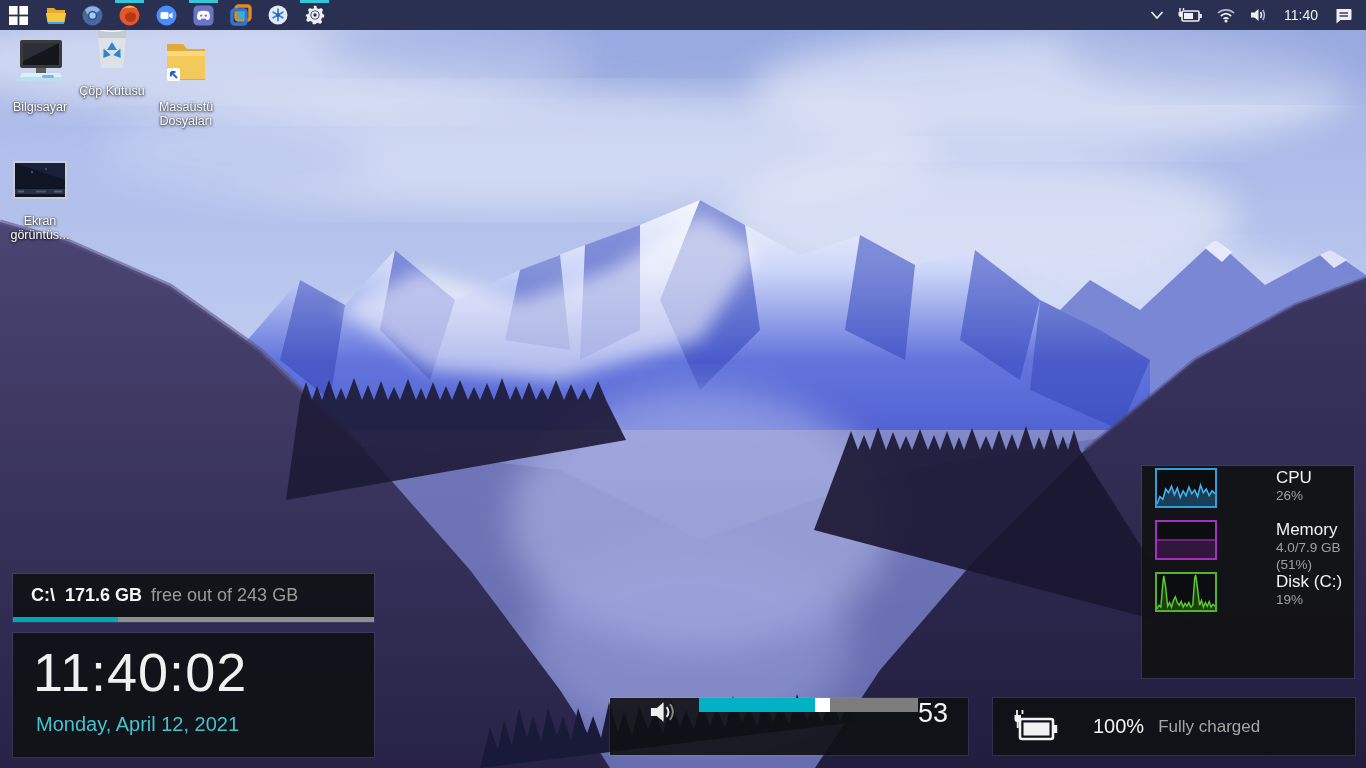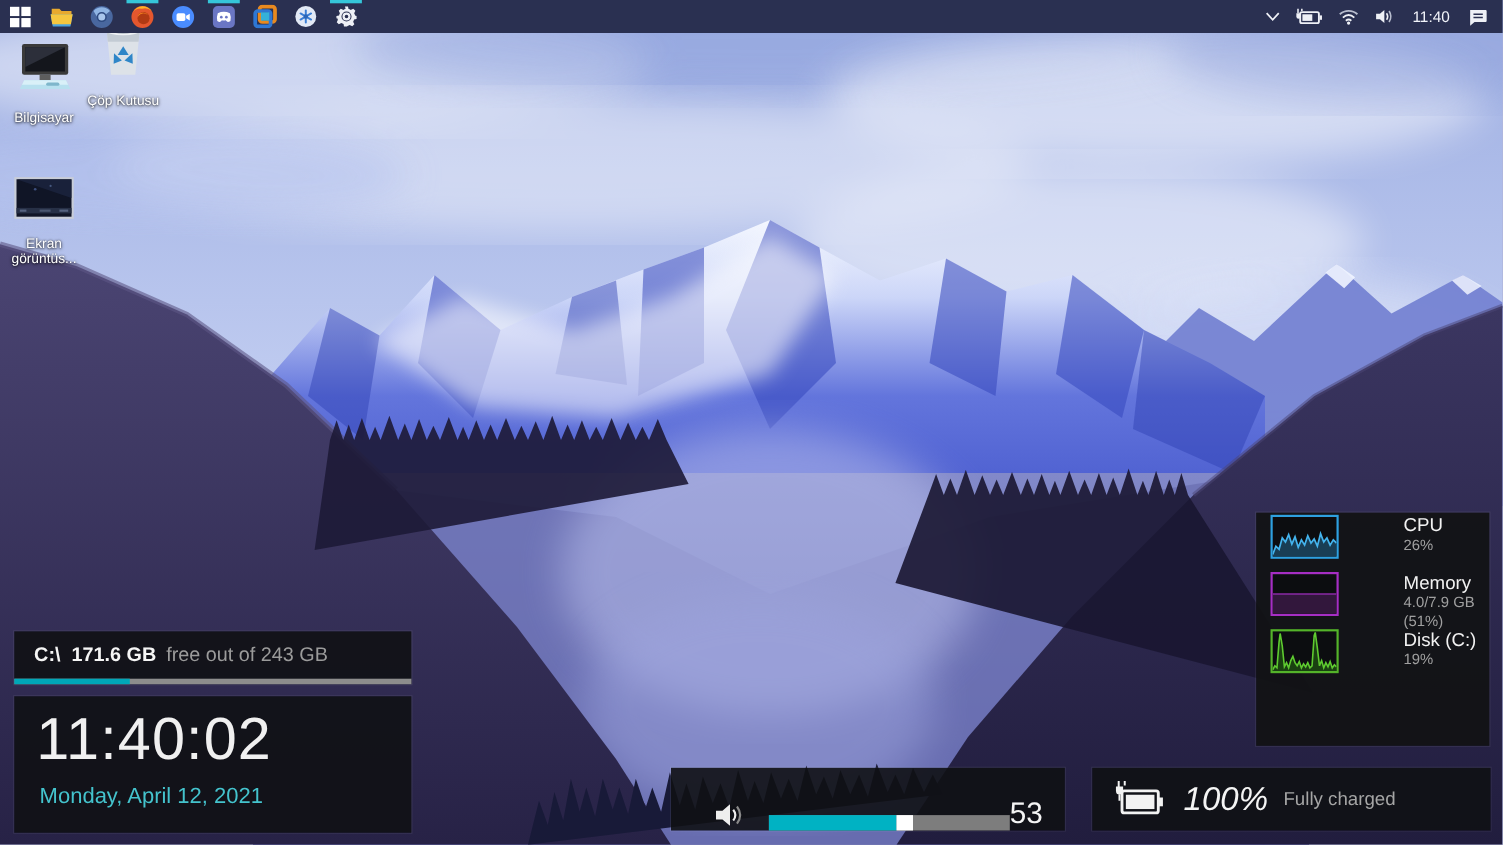--- a/index.html
+++ b/index.html
@@ -37,30 +37,30 @@
   .disk-bar { position:absolute; left:0; bottom:0; width:100%; height:5px; background:#8d8d8d; }
   .disk-bar-fill { height:5px; background:#00a7b8; width:29%; }
 
   
   #clock-panel { left:13px; top:633px; width:361px; height:124px; }
   .clock-time { position:absolute; left:20px; top:8px; font-size:54px; font-weight:400; color:#f0f0f0; letter-spacing:1px; }
   .clock-date { position:absolute; left:23px; top:80px; font-size:20px; color:#44c3cd; }
 
   
   #volume-panel { left:610px; top:698px; width:358px; height:57px; }
-  .vol-wrap { display:flex; align-items:flex-end; height:100%; padding:0 20px 0 38px; }
+  .vol-wrap { display:flex; align-items:flex-start; height:100%; padding:0 20px 0 38px; }
   .vol-slider { position:relative; width:224px; height:14px; background:#7d7d7d; margin-left:22px; }
   .vol-fill { position:absolute; left:0; top:0; height:14px; background:#00b2c3; width:53%; }
   .vol-thumb { position:absolute; top:0; height:14px; width:15px; background:#ffffff; left:53%; }
   .vol-num { margin-left:auto; color:#f4f4f4; font-size:27px; }
 
   
   #battery-panel { left:993px; top:698px; width:362px; height:57px; }
   .bat-wrap { display:flex; align-items:center; height:100%; padding-left:18px; }
-  .bat-pct { color:#f4f4f4; font-size:30px; margin-left:15px;font-style:italic; }
+  .bat-pct { color:#f4f4f4; font-size:20px; margin-left:32px; }
   .bat-status { color:#a5a5a5; font-size:17px; margin-left:14px; }
 
   
   #monitor-panel { left:1142px; top:466px; width:212px; height:212px; background:rgba(17,18,20,0.92); }
   .mon-row { display:flex; align-items:flex-start; height:50px; margin-top:2px; padding-left:13px;gap:48px; }
   .mon-graph { width:62px; height:40px; border:2px solid #888; background:#0c0d10; flex:none; }
   .mon-text { margin-left:11px; }
   .mon-label { color:#f2f2f2; font-size:17px; line-height:19px; }
   .mon-value { color:#a0a0a0; font-size:13.5px; line-height:17px; }
   .net-k { font-size:13.5px; }
@@ -311,20 +311,32 @@
         <g fill="#2f86c8">
           <path d="M22,22 l5,8 h-10 Z"></path>
           <path d="M14,38 l-1,-9.5 8,5.5 Z" transform="rotate(8 14 33)"></path>
           <path d="M30,38 l1,-9.5 -8,5.5 Z" transform="rotate(-8 30 33)"></path>
         </g>
       </svg>
     </div>
     <div class="icon-label">Çöp Kutusu</div>
   </div>
 
+  <div class="icon-cell" style="left:148px; top:36px;">
+    <div class="icon-art">
+      <svg width="50" height="48" viewBox="0 0 50 48">
+        <path d="M6,6 h16 l4,5 h18 v31 H6 Z" fill="#e3a93c"></path>
+        <path d="M6,13 h38 v28 H6 Z" fill="#f3c95c"></path>
+        <path d="M6,13 h38 v5 H6 Z" fill="#f8d97e"></path>
+        <rect x="6" y="30" width="13" height="13" rx="2" fill="#ffffff"></rect>
+        <path d="M16,40 L10,34 M10,34 h4.5 M10,34 v4.5" stroke="#2a62c8" stroke-width="2" fill="none"></path>
+      </svg>
+    </div>
+    <div class="icon-label">Masaüstü Dosyaları</div>
+  </div>
 
   <div class="icon-cell" style="left:2px; top:150px;">
     <div class="icon-art">
       <svg width="56" height="40" viewBox="0 0 56 40">
         <rect x="1" y="1" width="54" height="38" fill="#c8cdd8"></rect>
         <rect x="3" y="3" width="50" height="34" fill="#101526"></rect>
         <path d="M3,3 L53,20 L53,3 Z" fill="#1c2440" opacity="0.8"></path>
         <rect x="3" y="29" width="50" height="5" fill="#273046"></rect>
         <rect x="6" y="30.5" width="6" height="2" fill="#55627f"></rect>
         <rect x="24" y="30.5" width="10" height="2" fill="#4a566f"></rect>

